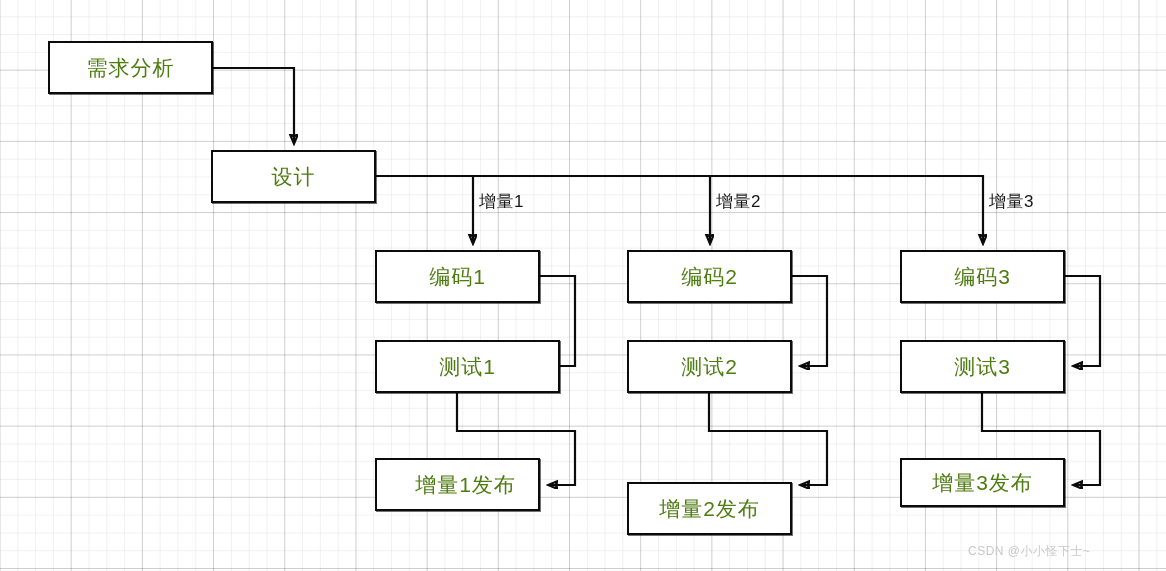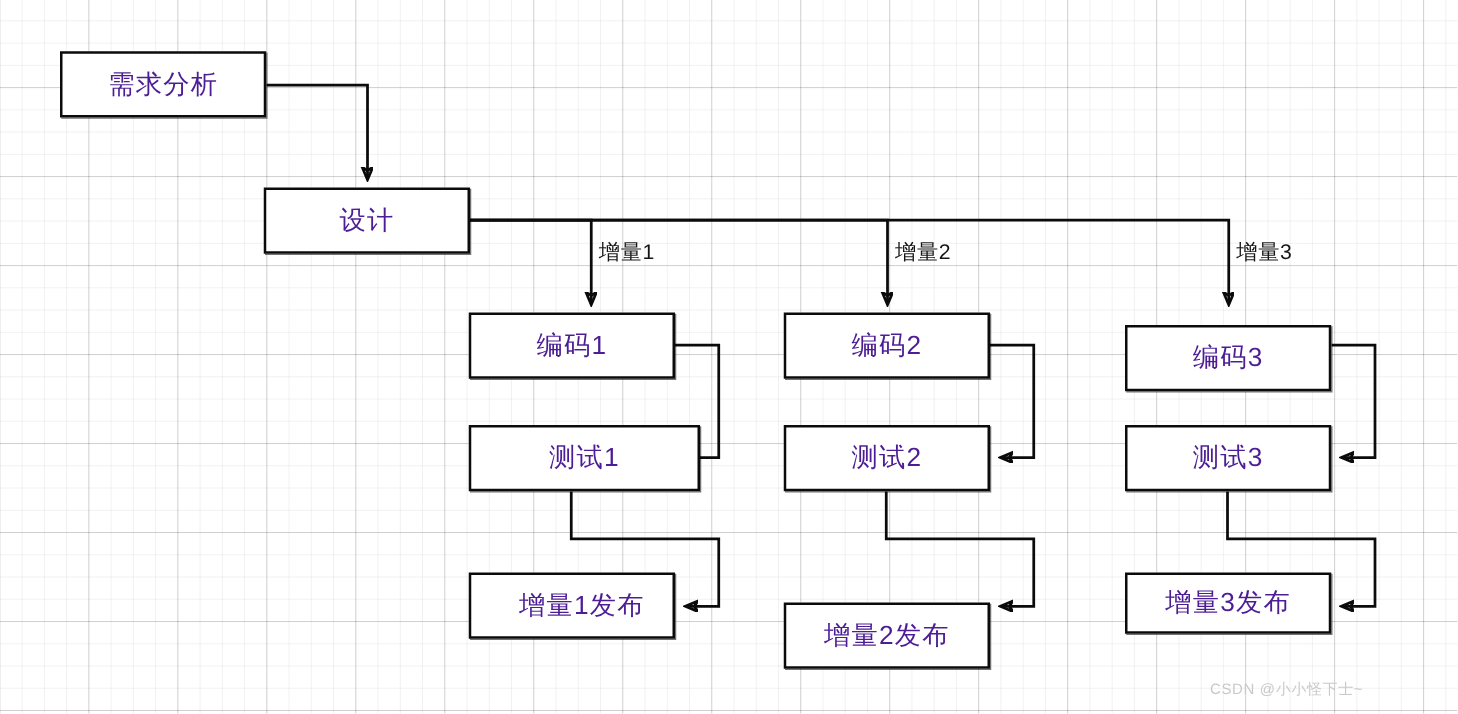--- a/index.html
+++ b/index.html
@@ -27,21 +27,21 @@
     font-family: "Liberation Sans", "DejaVu Sans", sans-serif;
   }
   .node {
     position: absolute;
     box-sizing: border-box;
     background: #ffffff;
     border: 2px solid #0b0b0b;
     display: flex;
     align-items: center;
     justify-content: center;
-    color: #4c1d95;
+    color: #4d7c0f;
     font-size: 21px;
     letter-spacing: 1px;
     line-height: 1;
     white-space: nowrap;
     box-shadow: 1px 1px 0 rgba(0,0,0,0.55);
   }
   .edge-label {
     position: absolute;
     font-size: 17px;
     color: #151515;
@@ -117,21 +117,21 @@
       </div>
       <div class="node" style="left: 627px; top: 250px; width: 165px; height: 53px;">
         <span>编码2</span>
       </div>
       <div class="node" style="left: 627px; top: 340px; width: 165px; height: 53px;">
         <span>测试2</span>
       </div>
       <div class="node" style="left: 627px; top: 458px; width: 165px; height: 53px; margin-top: 24px;">
         <span>增量2发布</span>
       </div>
-      <div class="node" style="left: 900px; top: 260px; width: 165px; height: 53px;">
+      <div class="node" style="left: 900px; top: 250px; width: 165px; height: 53px;">
         <span>编码3</span>
       </div>
       <div class="node" style="left: 900px; top: 340px; width: 165px; height: 53px;">
         <span>测试3</span>
       </div>
       <div class="node" style="left: 900px; top: 458px; width: 165px; height: 49px;">
         <span>增量3发布</span>
       </div>
     </div>
   <div id="edge-label-layer">

